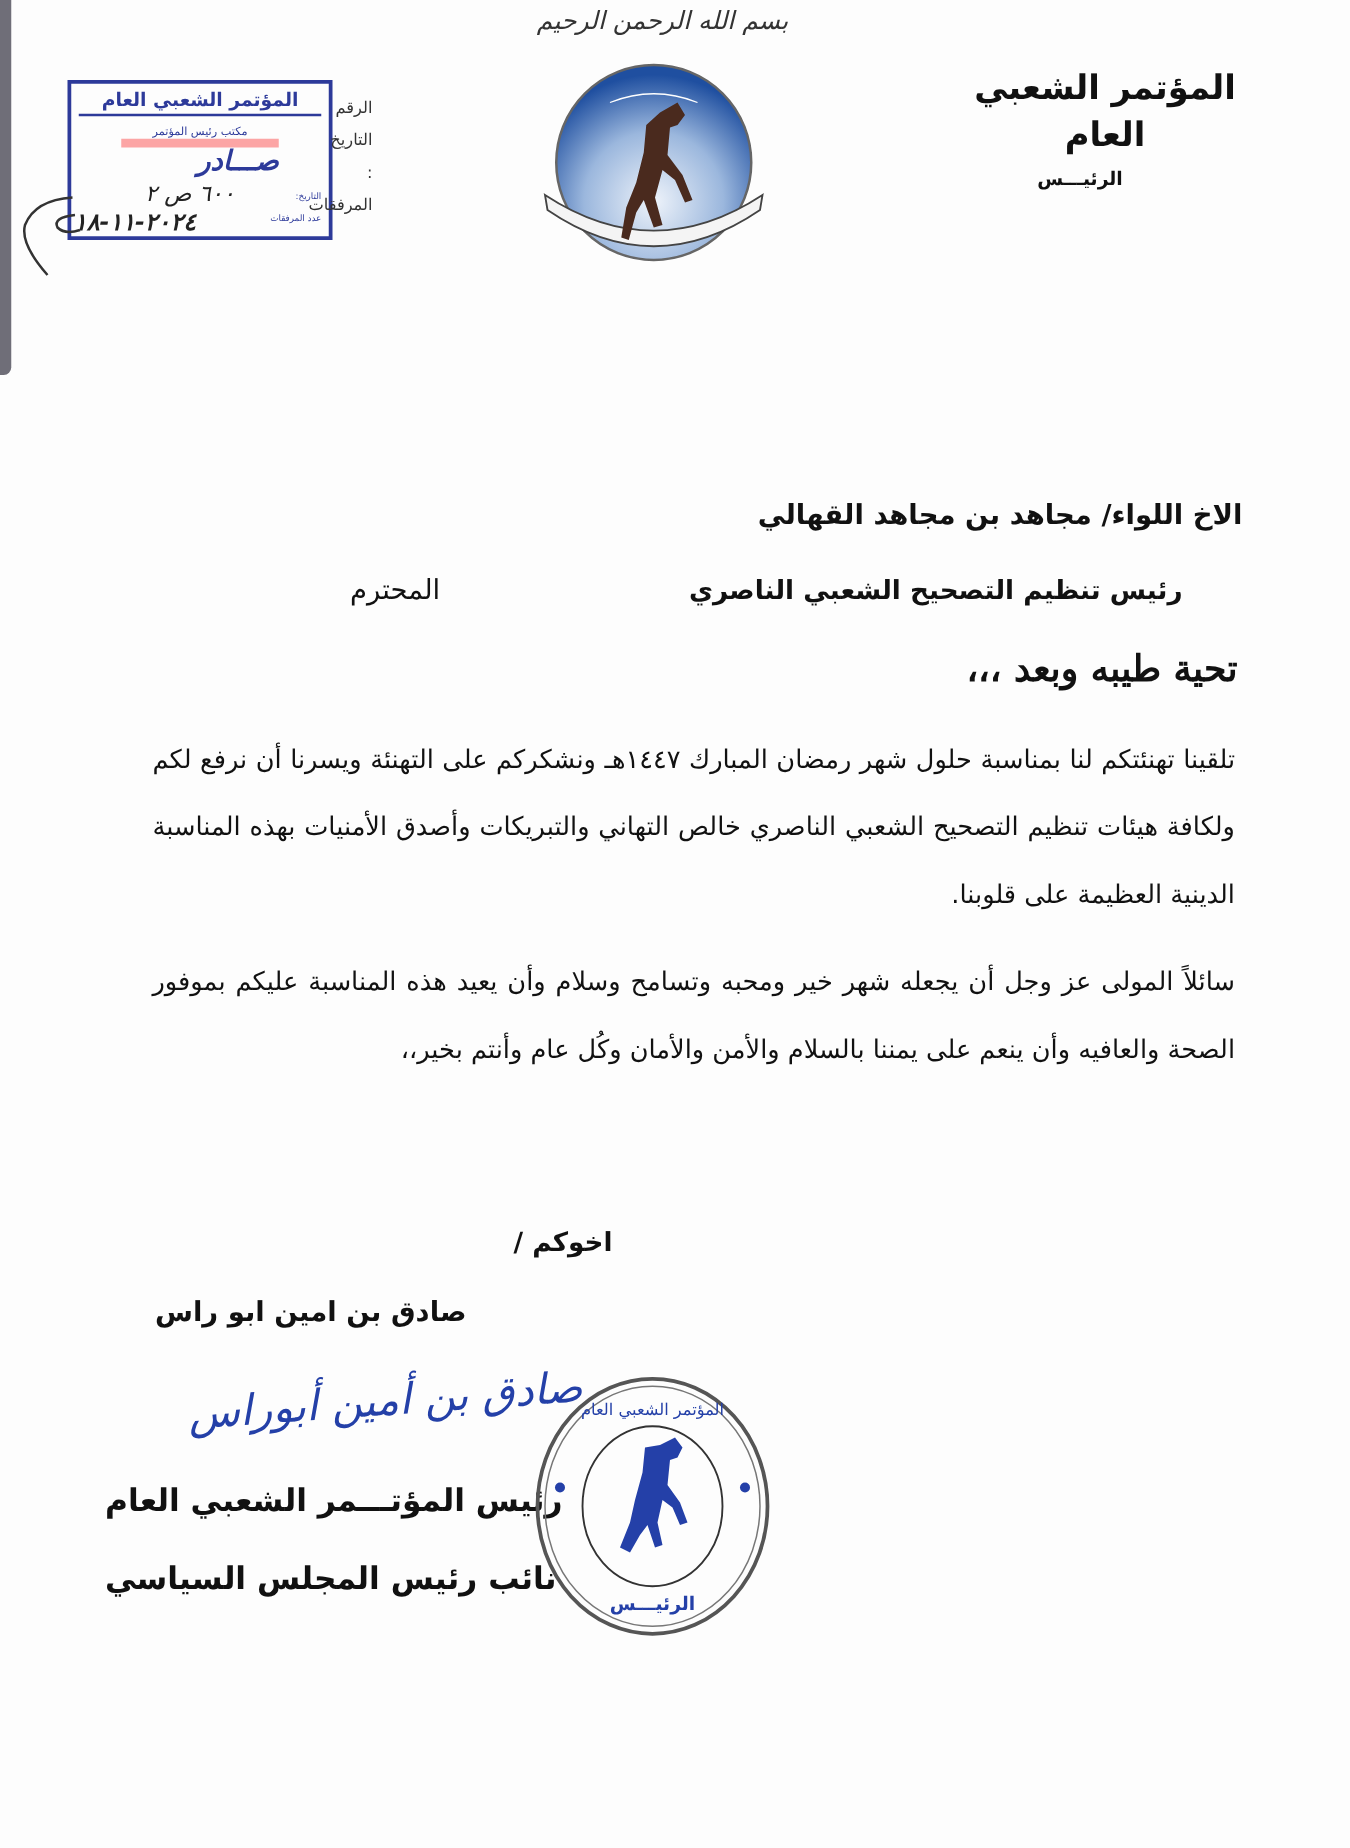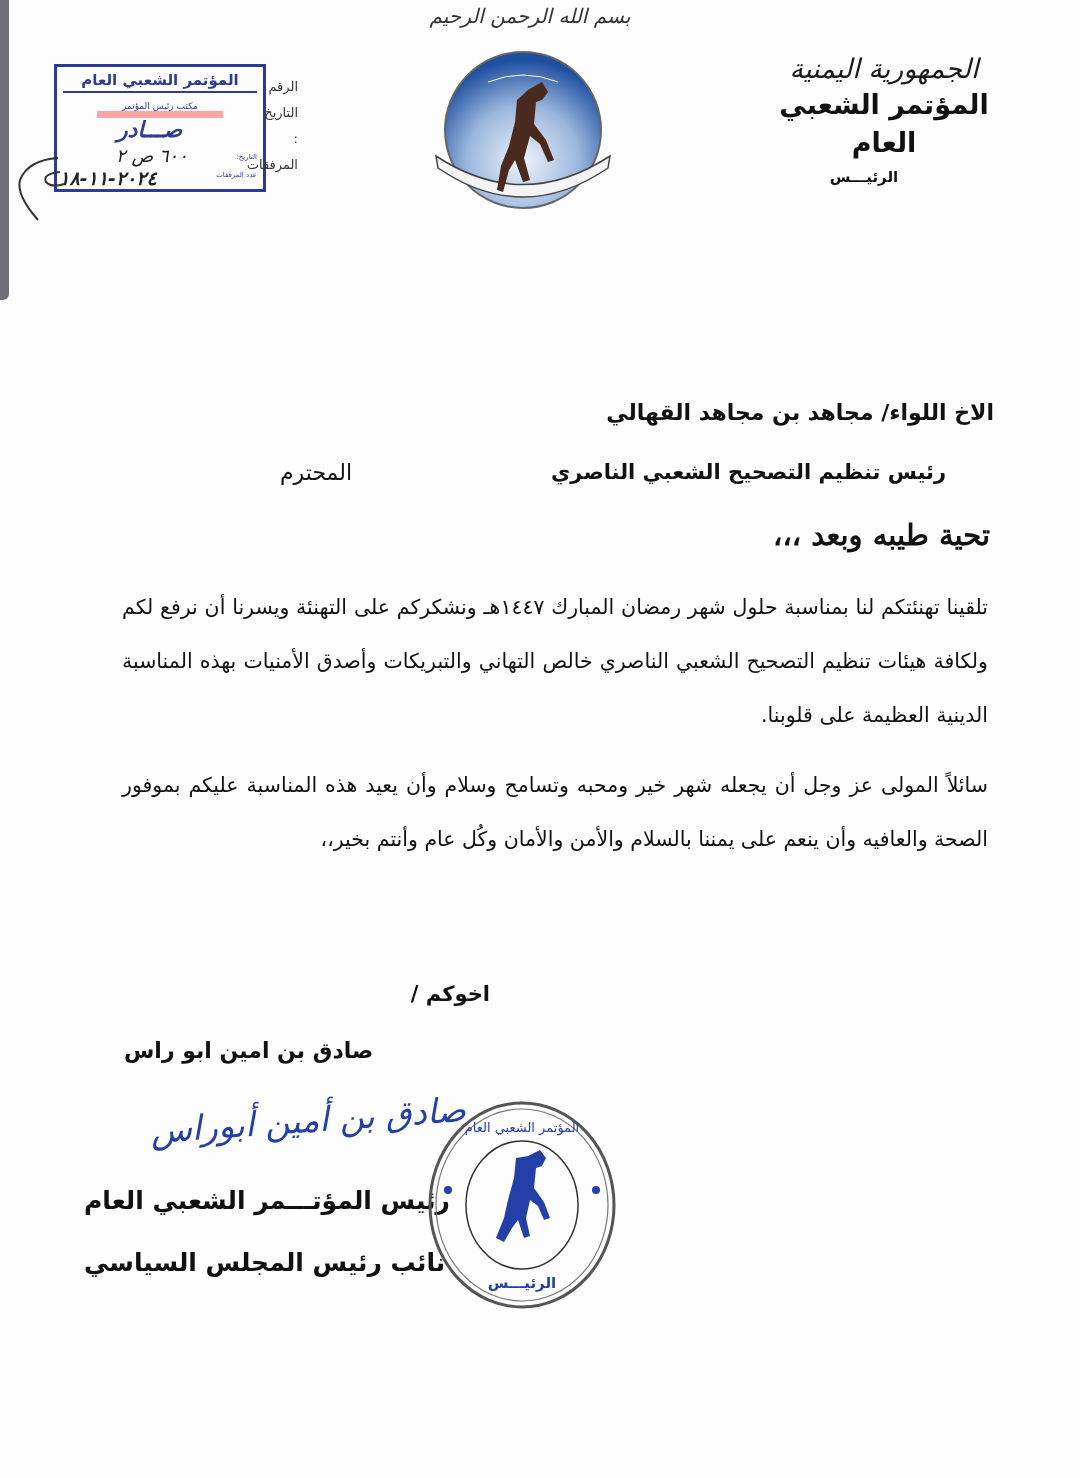--- a/index.html
+++ b/index.html
@@ -26,21 +26,21 @@
   .basmala { left: 420px; top: 4px; width: 220px; text-align: center; font-family: "DejaVu Serif", serif; font-style: italic; font-size: 20px; color: #333; }
   .logo { left: 428px; top: 38px; width: 190px; height: 180px; }
 
   
   .stamp {
     left: 54px; top: 64px; width: 212px; height: 128px;
     border: 3px solid #2d3a9a; box-sizing: border-box;
   }
   .stamp-org { position: absolute; top: 4px; left: 6px; right: 6px; text-align: center; color: #2d3a9a; font-weight: bold; font-size: 15px; border-bottom: 2px solid #2d3a9a; padding-bottom: 2px; }
   .stamp-office { position: absolute; top: 34px; left: 40px; right: 40px; text-align: center; color: #2d3a9a; font-size: 9px; border-bottom: 7px solid #fca5a5; }
-  .stamp-status { position: absolute; top: 50px; left: 60px; right: 40px; text-align: left; color: #2d3a9a; font-size: 22px; font-weight: bold; font-style: italic; }
+  .stamp-status { position: absolute; top: 50px; left: 60px; right: 40px; text-align: right; color: #2d3a9a; font-size: 22px; font-weight: bold; font-style: italic; }
   .stamp-ref { position: absolute; top: 78px; left: 40px; width: 110px; text-align: center; color: #222; font-size: 18px; font-style: italic; }
   .stamp-date { position: absolute; top: 100px; left: -24px; width: 150px; text-align: center; color: #222; font-size: 19px; font-style: italic; letter-spacing: 2px; font-weight: bold; }
   .stamp-lbl { position: absolute; right: 6px; color: #2d3a9a; font-size: 7px; }
   .form-labels { left: 262px; top: 74px; width: 36px; color: #333; font-size: 13px; line-height: 26px; }
 
   
   .recipient-name { right: 86px; top: 400px; font-weight: bold; font-size: 22px; margin-left: 14px; }
   .recipient-title { right: 134px; top: 460px; font-weight: bold; font-size: 21px; }
   .honorific { left: 280px; top: 460px; font-weight: normal; font-size: 22px; }
   .greeting { right: 90px; top: 518px; font-weight: bold; font-size: 29px; font-family: "DejaVu Serif", serif; }
@@ -54,21 +54,20 @@
   .signer-title1 { left: 84px; top: 1186px; font-weight: bold; font-size: 25px; }
   .signer-title2 { left: 84px; top: 1248px; font-weight: bold; font-size: 25px; }
   .seal { left: 424px; top: 1098px; width: 196px; height: 214px; }
 </style>
 </head>
 <body>
 
 <div class="side-strip"></div>
 
 <div class="abs hdr-right rtl">
-  <div class="hdr-country">الجمهورية اليمنية</div>
   <div class="hdr-org">المؤتمر الشعبي العام</div>
   <div class="hdr-role">الرئيـــس</div>
 </div>
 
 <div class="abs basmala rtl">بسم الله الرحمن الرحيم</div>
 
 <div class="abs logo">
   <svg width="190" height="180" viewBox="0 0 190 180">
     <defs>
       <radialGradient id="sky" cx="50%" cy="70%" r="65%">

